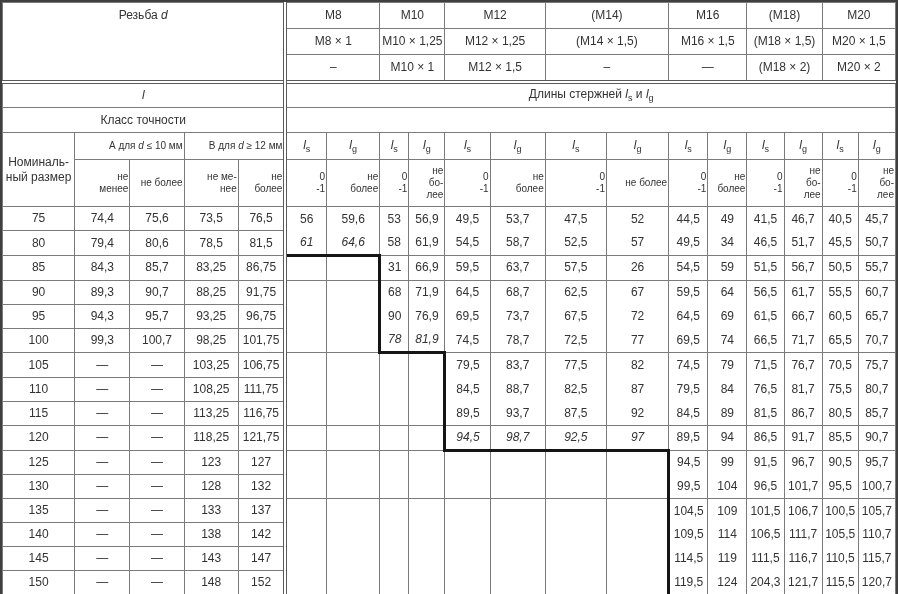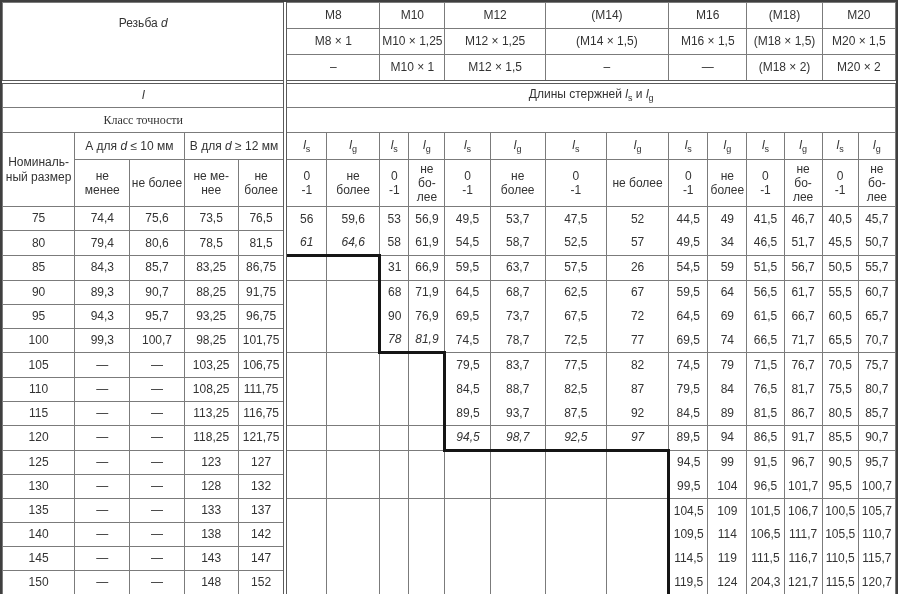--- a/index.html
+++ b/index.html
@@ -5,30 +5,30 @@
   html,body { margin:0; padding:0; background:#ffffff; }
   body { width:898px; font-family:"Liberation Sans", sans-serif; }
   .frame { width:894px; border:2px solid #3f3f3f; background:#fff; }
   table { border-collapse:collapse; table-layout:fixed; width:100%; color:#333; }
   td, th { border:1px solid #7b7b7b; font-weight:normal; text-align:center;
            vertical-align:middle; font-size:12px; padding:0 1px; overflow:hidden;
            line-height:1.18; }
   i { font-style:italic; }
   sub { font-size:9px; }
   .pre { white-space:pre-line; }
-  .small { font-size:12px; }
+  .small { font-size:10px;text-align:right; }
   
   .h-thread td, .h-thread th { height:25px; }
   .h-l td { height:23px; }
-  .h-class td { height:24px;font-family:Liberation Serif, serif; }
+  .h-class td { height:24px; }
   .h-sym th { height:26px; }
   .h-tol td { height:46px; }
   .dr td { height:23px; }
   
-  .rz { vertical-align:top; padding-top:13px; }
+  .rz { vertical-align:top; padding-top:5px; }
   
   .sep { border-left:4px double #5a5a5a; }
   .dbt { border-top:4px double #5a5a5a; }
   
   .dc { border-top:none; border-bottom:none; }
   
   .lb { border-bottom:1px solid #7b7b7b; }
   
   .tb { border-bottom:3px solid #151515;font-style:italic; }
   .tl { border-left:3px solid #151515; }

